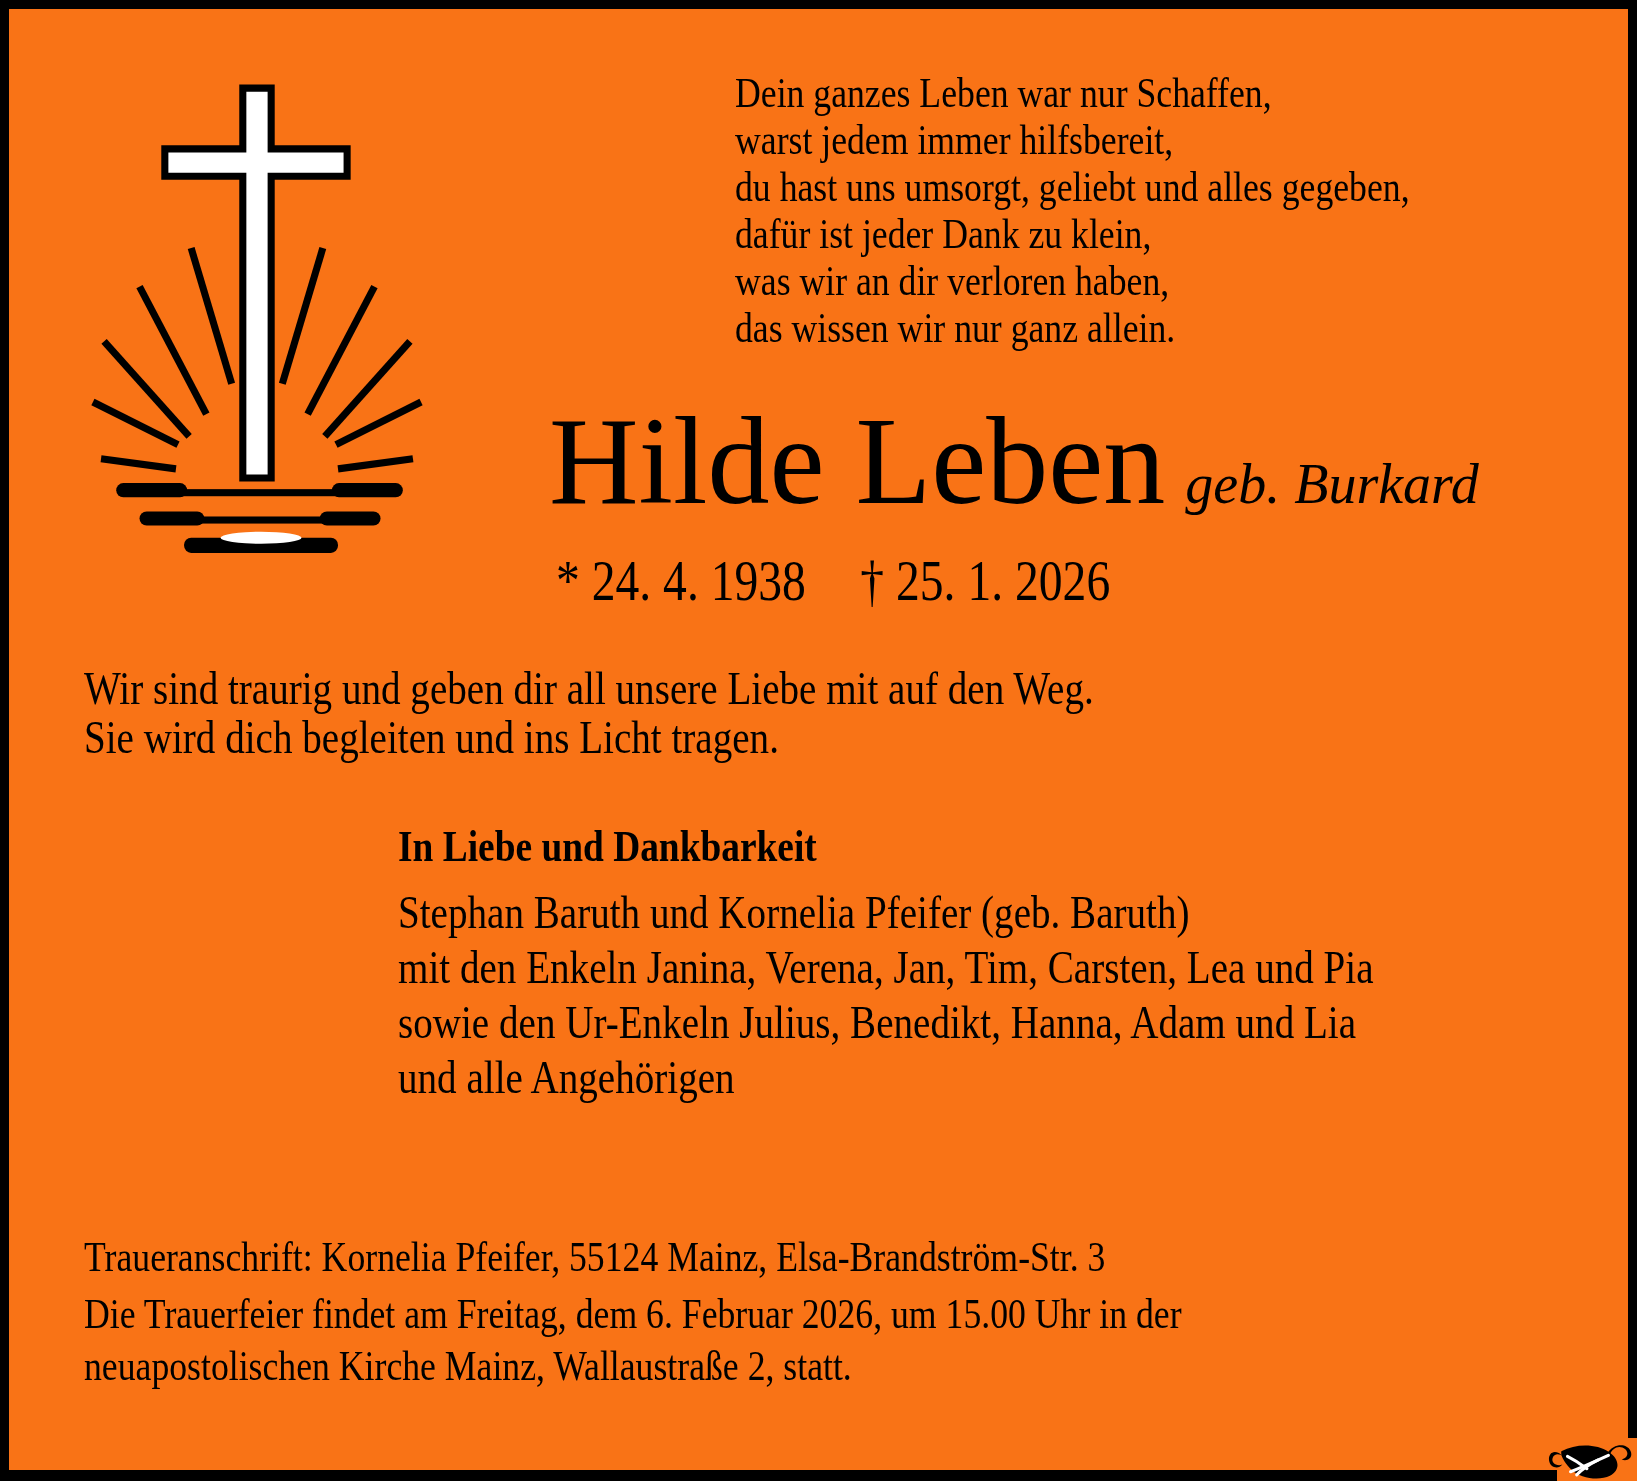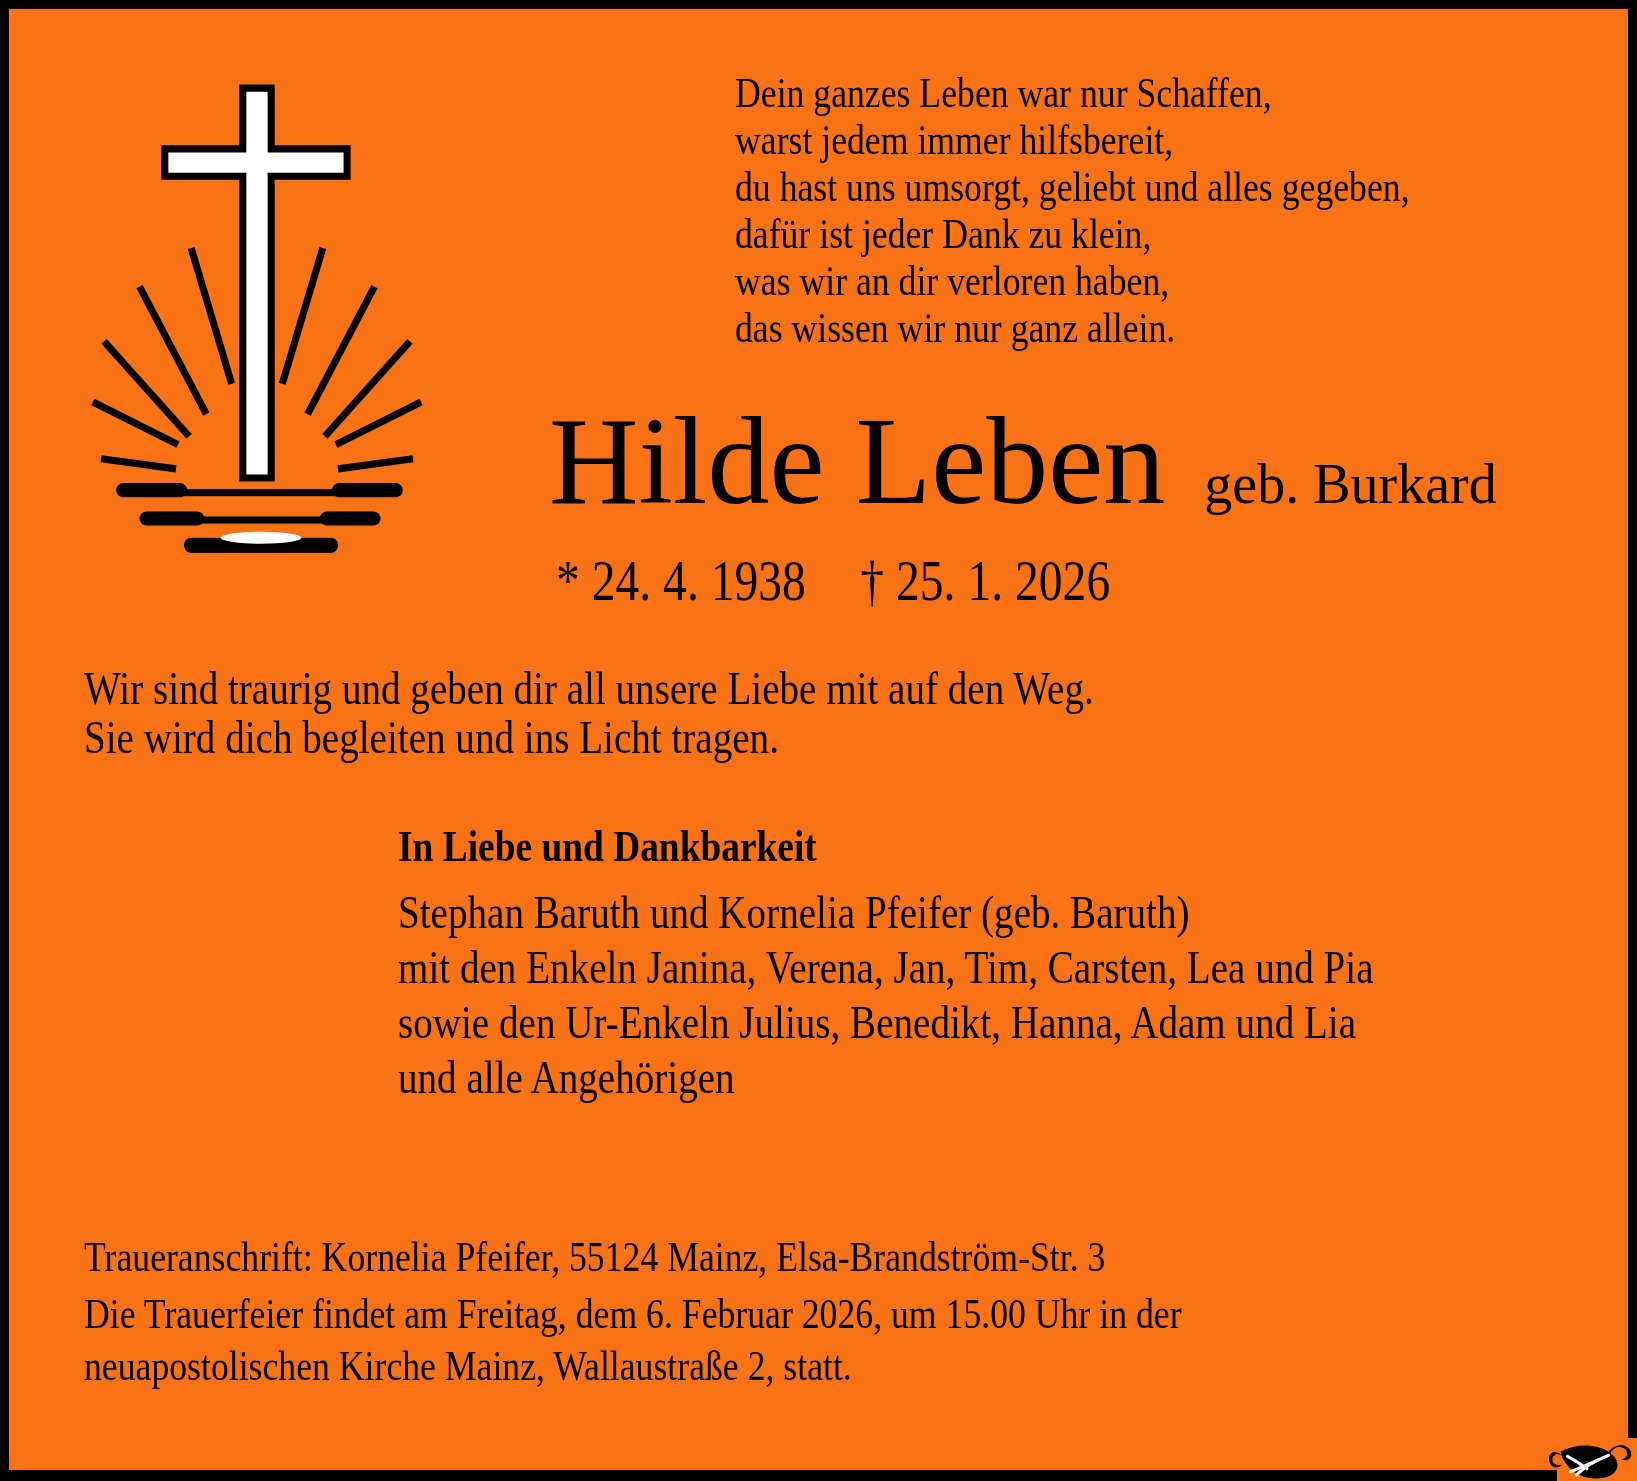--- a/index.html
+++ b/index.html
@@ -22,21 +22,21 @@
   .frame-right  { position:absolute; right:0; top:0; width:9px; height:1438px; background:#000; }
   .frame-bottom { position:absolute; left:0; bottom:0; width:1557px; height:11px; background:#000; }
 
   .emblem { position:absolute; left:88px; top:80px; width:340px; height:478px; }
   .ornament { position:absolute; right:4px; bottom:0; width:86px; height:41px; }
 
   .poem { left:735px; top:70px; font-size:42px; line-height:47px; }
   .poem-line { height:47px; }
 
   .name-line { left:549px; top:400px; font-size:124px; line-height:1; }
-  .maiden { font-size:56px; margin-left:39px; }
+  .maiden { font-size:56px; margin-left:20px;font-style:italic; }
 
   .dates { left:556px; top:553px; font-size:56px; line-height:1; }
   .birth-date { margin-right:64px; }
 
   .condolence { left:84px; top:664px; font-size:46px; line-height:49px; }
 
   .family { left:398px; top:823px; }
   .family-heading { font-size:44px; font-weight:bold; line-height:1.1; margin:0 0 14px 0; }
   .family-lines { font-size:46px; line-height:55px; }
 

